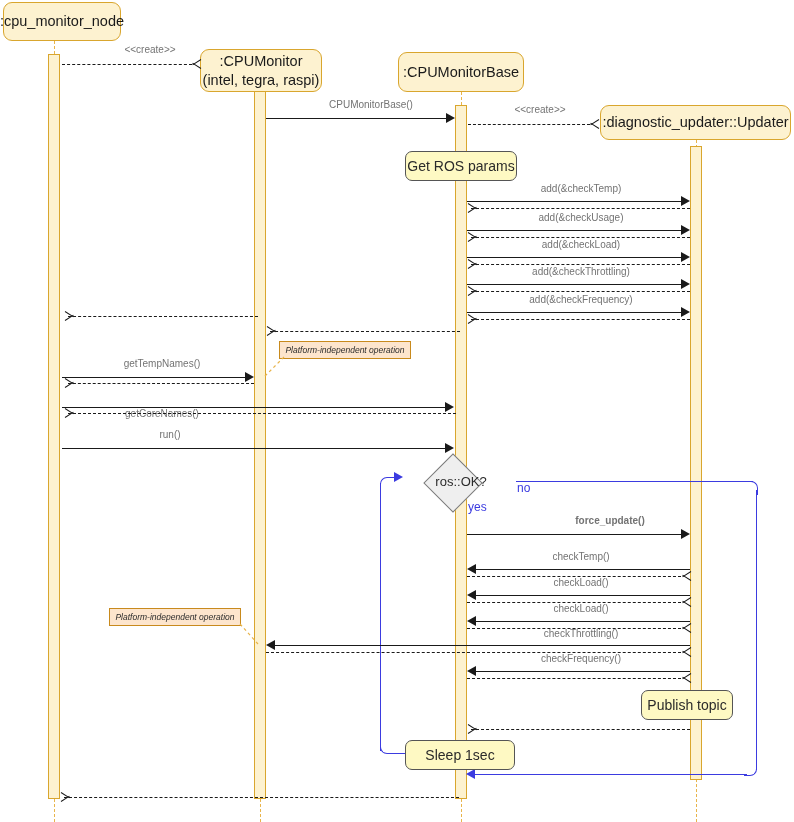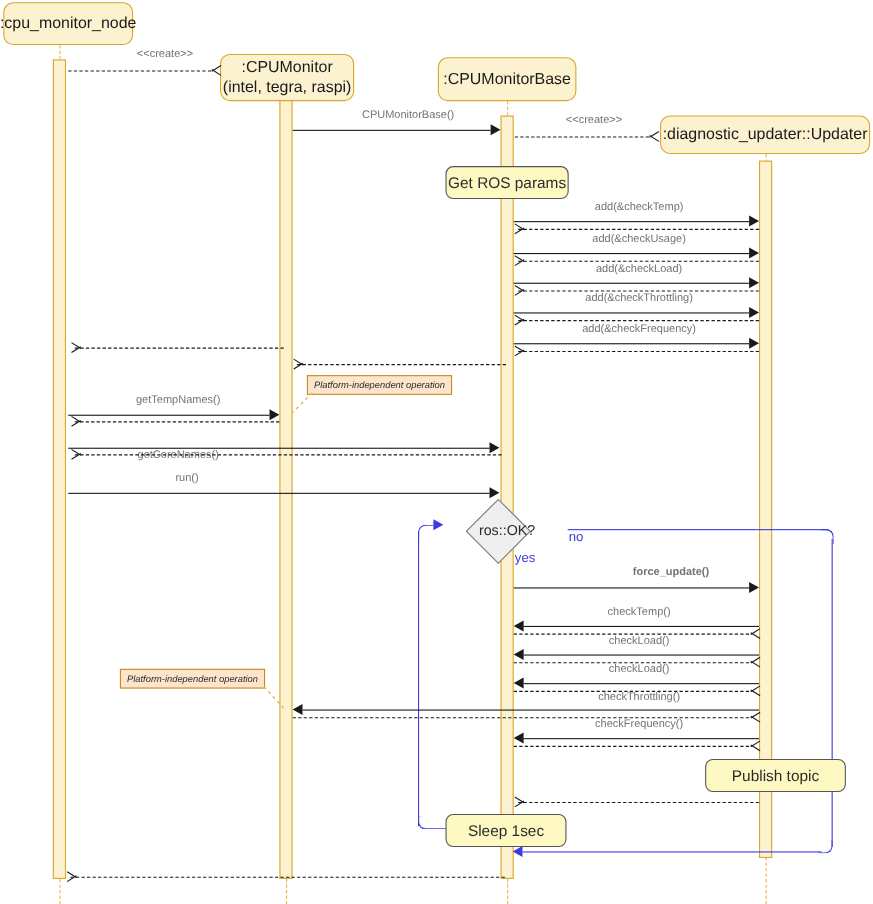--- a/index.html
+++ b/index.html
@@ -203,21 +203,21 @@
   <div class="arrowhead ah-left-filled" style="left:266px;top:640px;"></div>
   <div class="msg-line dashed" style="left:266px;top:652px;width:415px;"></div>
   <div class="arrowhead ah-open right" style="left:681px;top:647px;"></div>
 
   <div class="msg-label" style="left:505px;top:653px;width:152px;">checkFrequency()</div>
   <div class="msg-line solid" style="left:476px;top:671px;width:214px;"></div>
   <div class="arrowhead ah-left-filled" style="left:467px;top:666px;"></div>
   <div class="msg-line dashed" style="left:467px;top:678px;width:214px;"></div>
   <div class="arrowhead ah-open right" style="left:681px;top:673px;"></div>
 
-  <div class="actionbox" style="left:641px;top:690px;width:128px;height:30px;">
+  <div class="actionbox" style="left:641px;top:690px;width:92px;height:30px;">
     <span>Publish topic</span>
   </div>
 
   <div class="msg-line dashed" style="left:471px;top:729px;width:219px;"></div>
   <div class="arrowhead ah-open left" style="left:468px;top:724px;"></div>
 
   <div class="actionbox" style="left:405px;top:740px;width:110px;height:30px;">
     <span>Sleep 1sec</span>
   </div>
 

